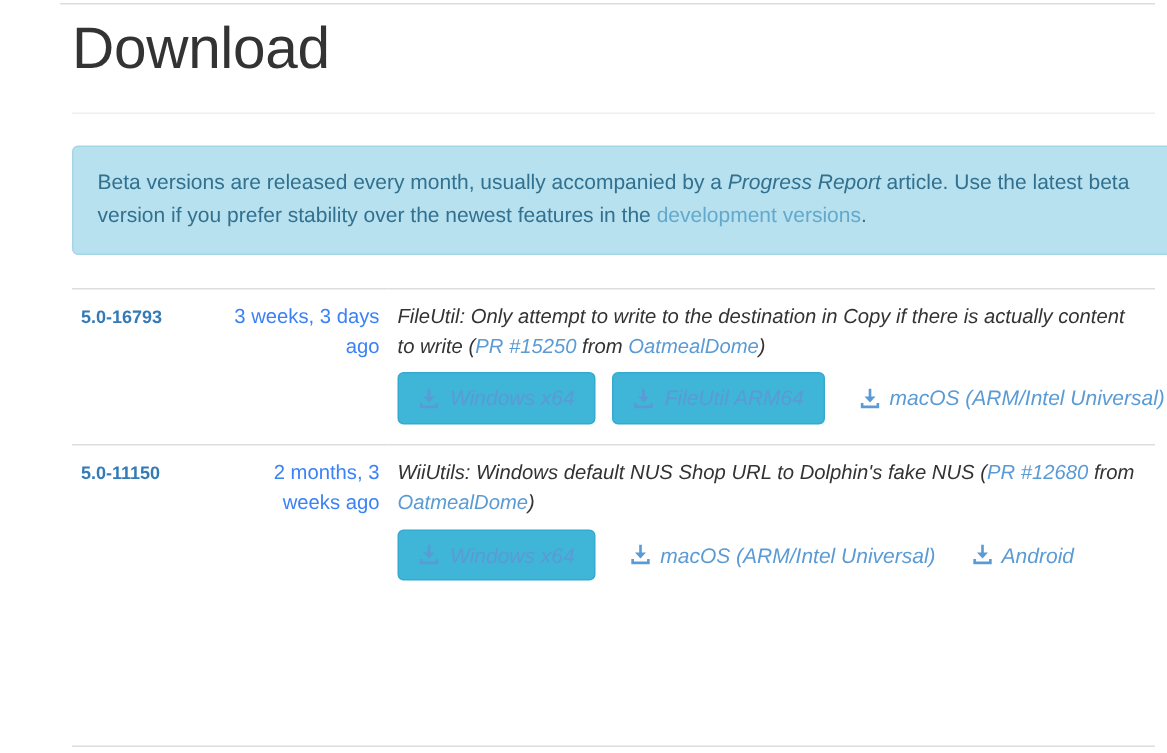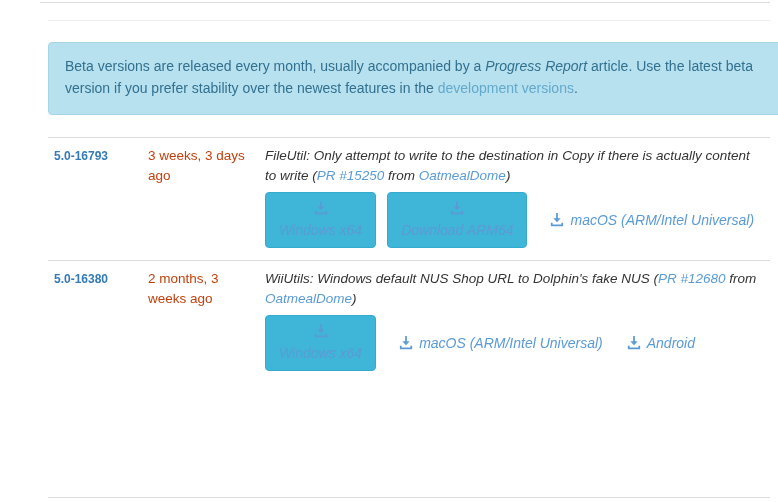--- a/index.html
+++ b/index.html
@@ -97,22 +97,23 @@
     padding-top: 16px;
   }
   td.col-version a {
     color: #337ab7;
     font-weight: bold;
     font-size: 12px;
     text-decoration: none;
   }
   td.col-date {
     width: 105px;
+    text-align: right;
     padding-top: 8px;
-    color: #c2410c;
+    color: #3b82f6;
     white-space: normal;
   }
   td.col-desc {
     padding-top: 8px;
     padding-left: 9px;
     font-style: italic;
     color: #333333;
   }
   td.col-desc a {
     color: #5b9bd5;
@@ -133,21 +134,20 @@
     border: 1px solid #35aacf;
     border-radius: 4px;
     color: #ffffff;
     font-size: 14px;
     padding: 8px 13px;
     line-height: 1.2;
     margin-right: 11px;
     white-space: nowrap;
     cursor: pointer;
     box-sizing: border-box;
-    flex-direction: column;
   }
   .btn-link {
     display: inline-flex;
     align-items: center;
     gap: 6px;
     color: #3d7fb8;
     font-size: 14px;
     text-decoration: none;
     padding: 8px 12px;
     white-space: nowrap;
@@ -164,20 +164,21 @@
     background: #dddddd;
   }
 </style>
 </head>
 <body>
 
 <div class="top-rule"></div>
 
 <div class="page">
 
+  <h1 class="page-title">Download</h1>
 
   <hr class="divider">
 
 
   <div class="alert alert-info">
     <span>Beta versions are released every month, usually accompanied by a </span><em>Progress Report</em><span> article. Use the latest beta version if you prefer stability over the newest features in the </span><a href="#">development versions</a><span>.</span>
   </div>
 
 
   <table class="versions">
@@ -197,36 +198,36 @@
                 </span>
                 <span>Windows x64</span>
               </a>
               <a href="#" class="btn">
                 <span class="dl-icon">
                   <svg viewBox="0 0 16 16" width="14" height="14" aria-hidden="true">
                     <path fill="currentColor" d="M7 0h2v6h3.2L8 10.6 3.8 6H7V0z"></path>
                     <path fill="currentColor" d="M1 11h2v2h10v-2h2v4H1v-4z"></path>
                   </svg>
                 </span>
-                <span>Download ARM64</span>
+                <span>FileUtil ARM64</span>
               </a>
               <a href="#" class="btn-link">
                 <span class="dl-icon">
                   <svg viewBox="0 0 16 16" width="14" height="14" aria-hidden="true">
                     <path fill="currentColor" d="M7 0h2v6h3.2L8 10.6 3.8 6H7V0z"></path>
                     <path fill="currentColor" d="M1 11h2v2h10v-2h2v4H1v-4z"></path>
                   </svg>
                 </span>
                 <span>macOS (ARM/Intel Universal)</span>
               </a>
             </div>
           </td>
         </tr>
         <tr>
-          <td class="col-version"><a href="#">5.0-16380</a></td>
+          <td class="col-version"><a href="#">5.0-11150</a></td>
           <td class="col-date">2 months, 3 weeks ago</td>
           <td class="col-desc">
             <div><span>WiiUtils: Windows default NUS Shop URL to Dolphin's fake NUS (</span><a href="#">PR #12680</a><span> from </span><a href="#">OatmealDome</a><span>)</span></div>
             <div class="btn-row">
               <a href="#" class="btn">
                 <span class="dl-icon">
                   <svg viewBox="0 0 16 16" width="14" height="14" aria-hidden="true">
                     <path fill="currentColor" d="M7 0h2v6h3.2L8 10.6 3.8 6H7V0z"></path>
                     <path fill="currentColor" d="M1 11h2v2h10v-2h2v4H1v-4z"></path>
                   </svg>

